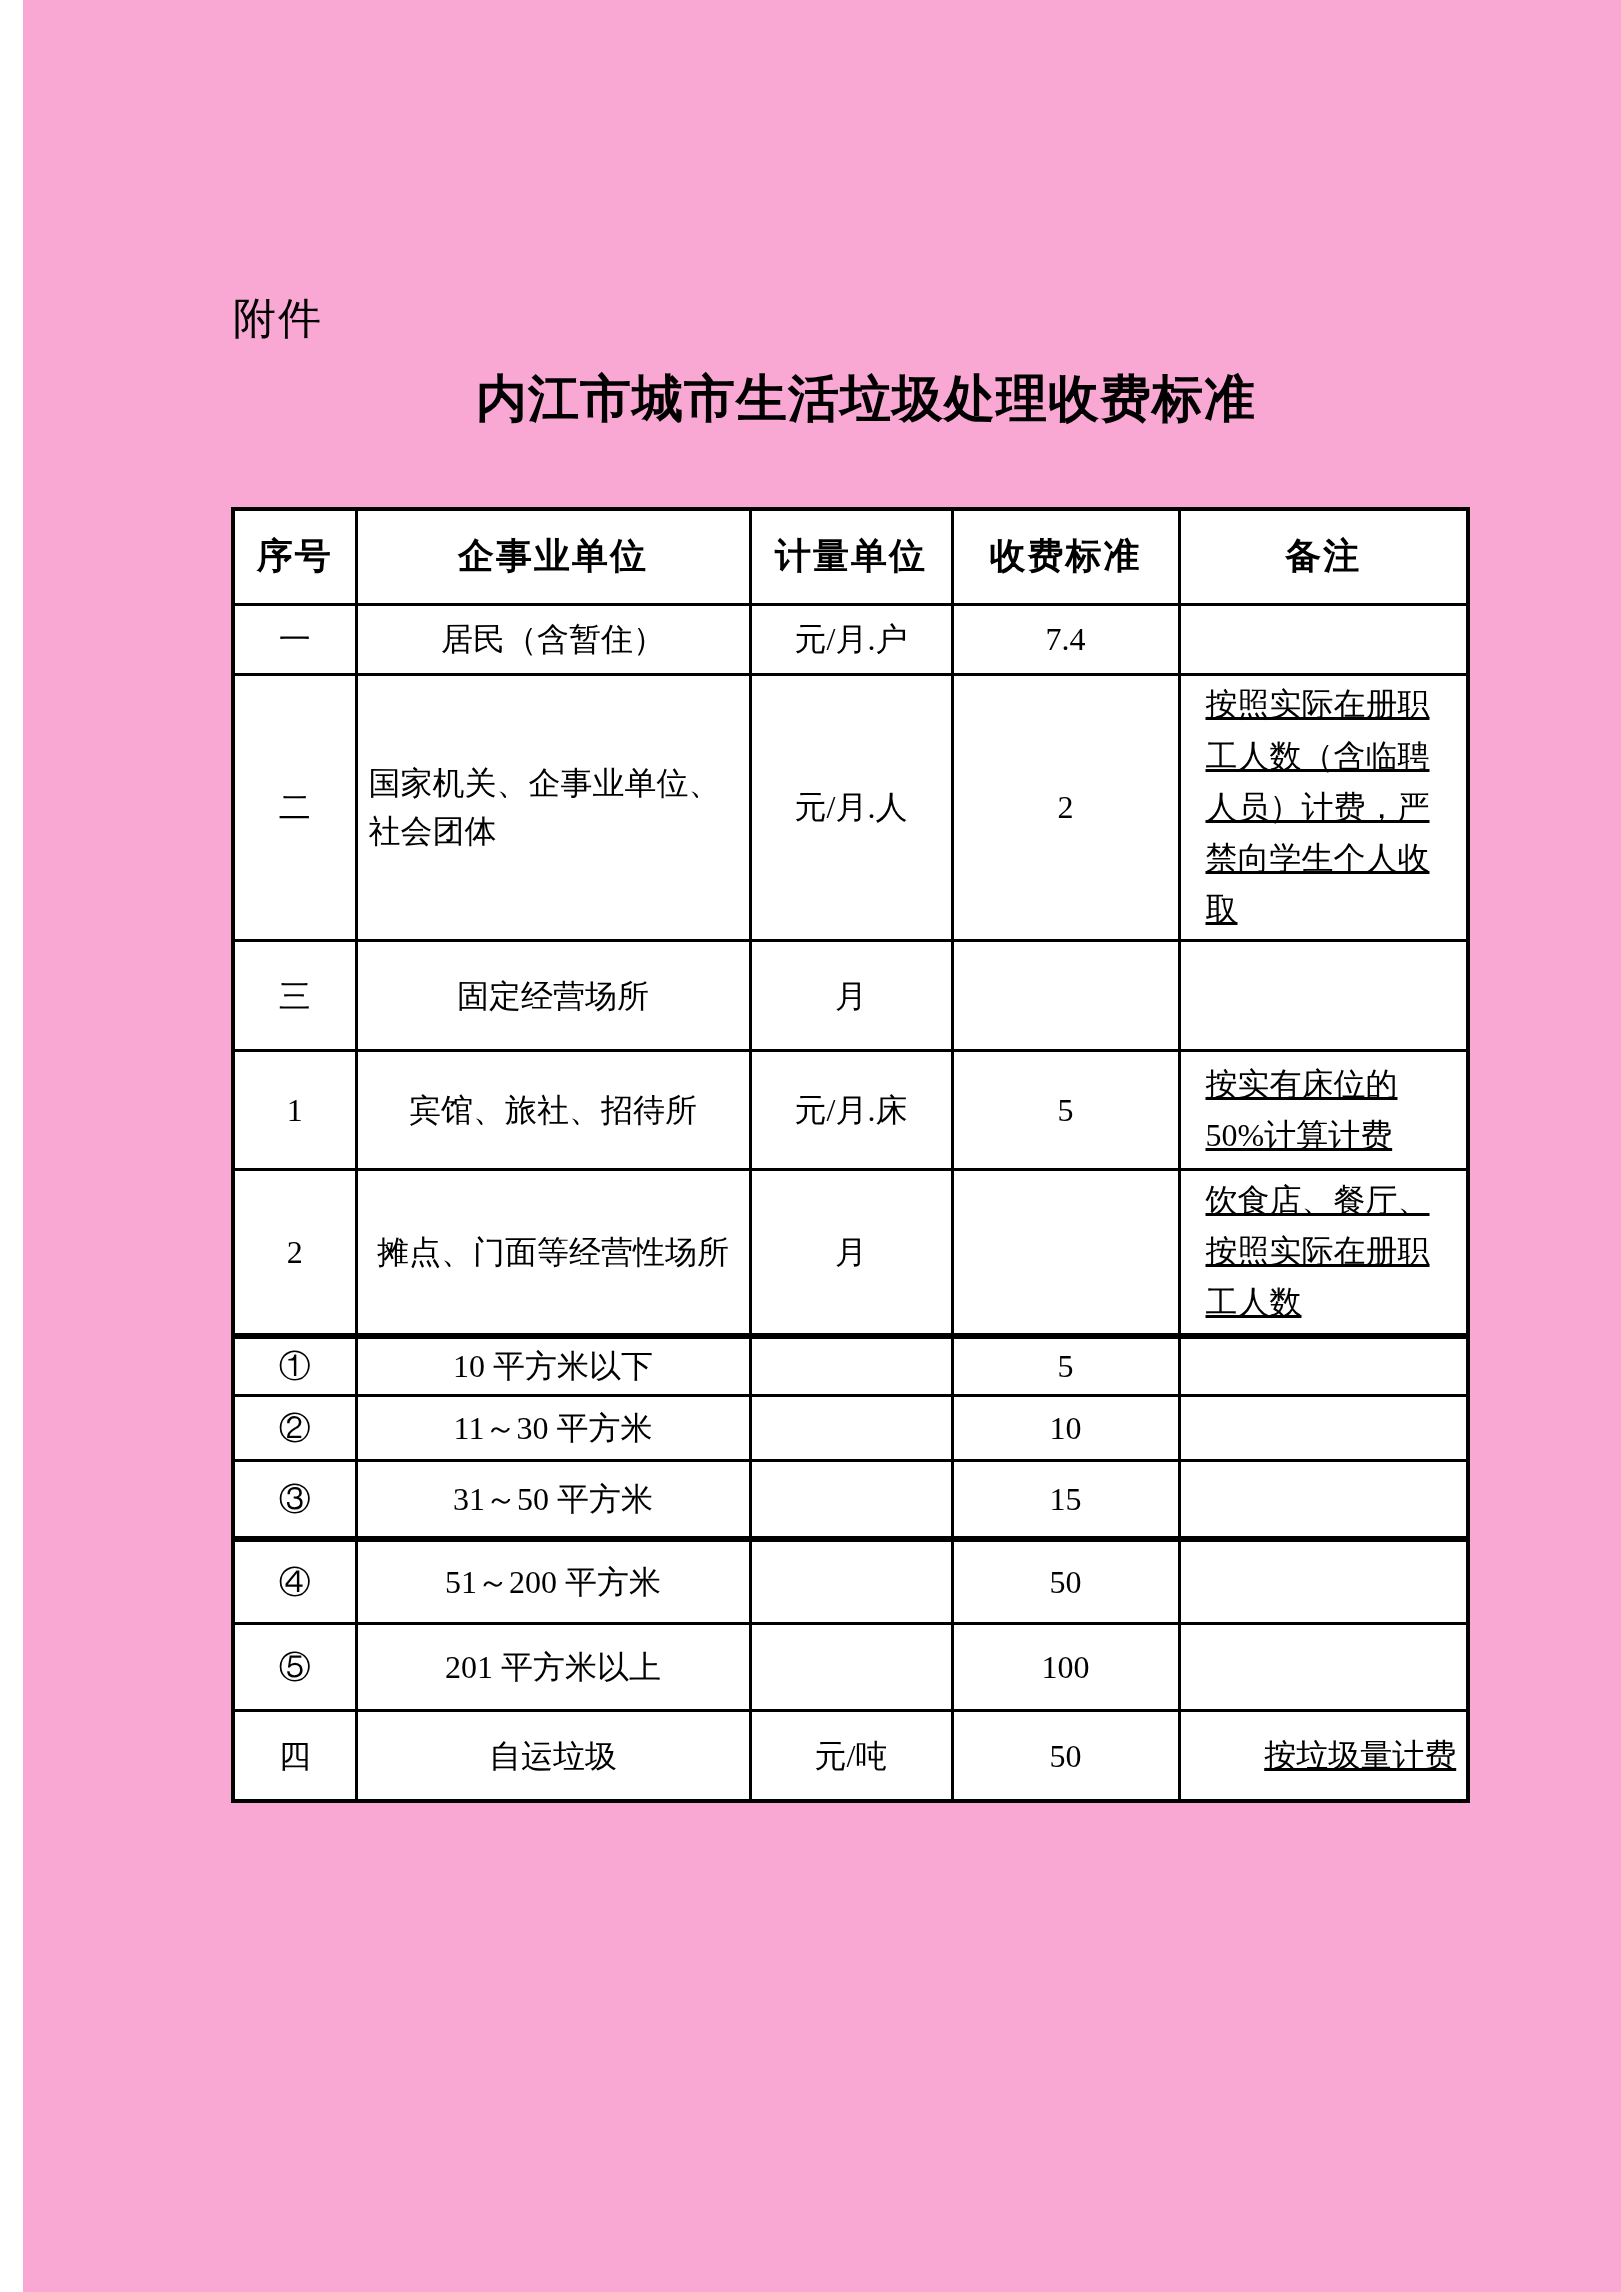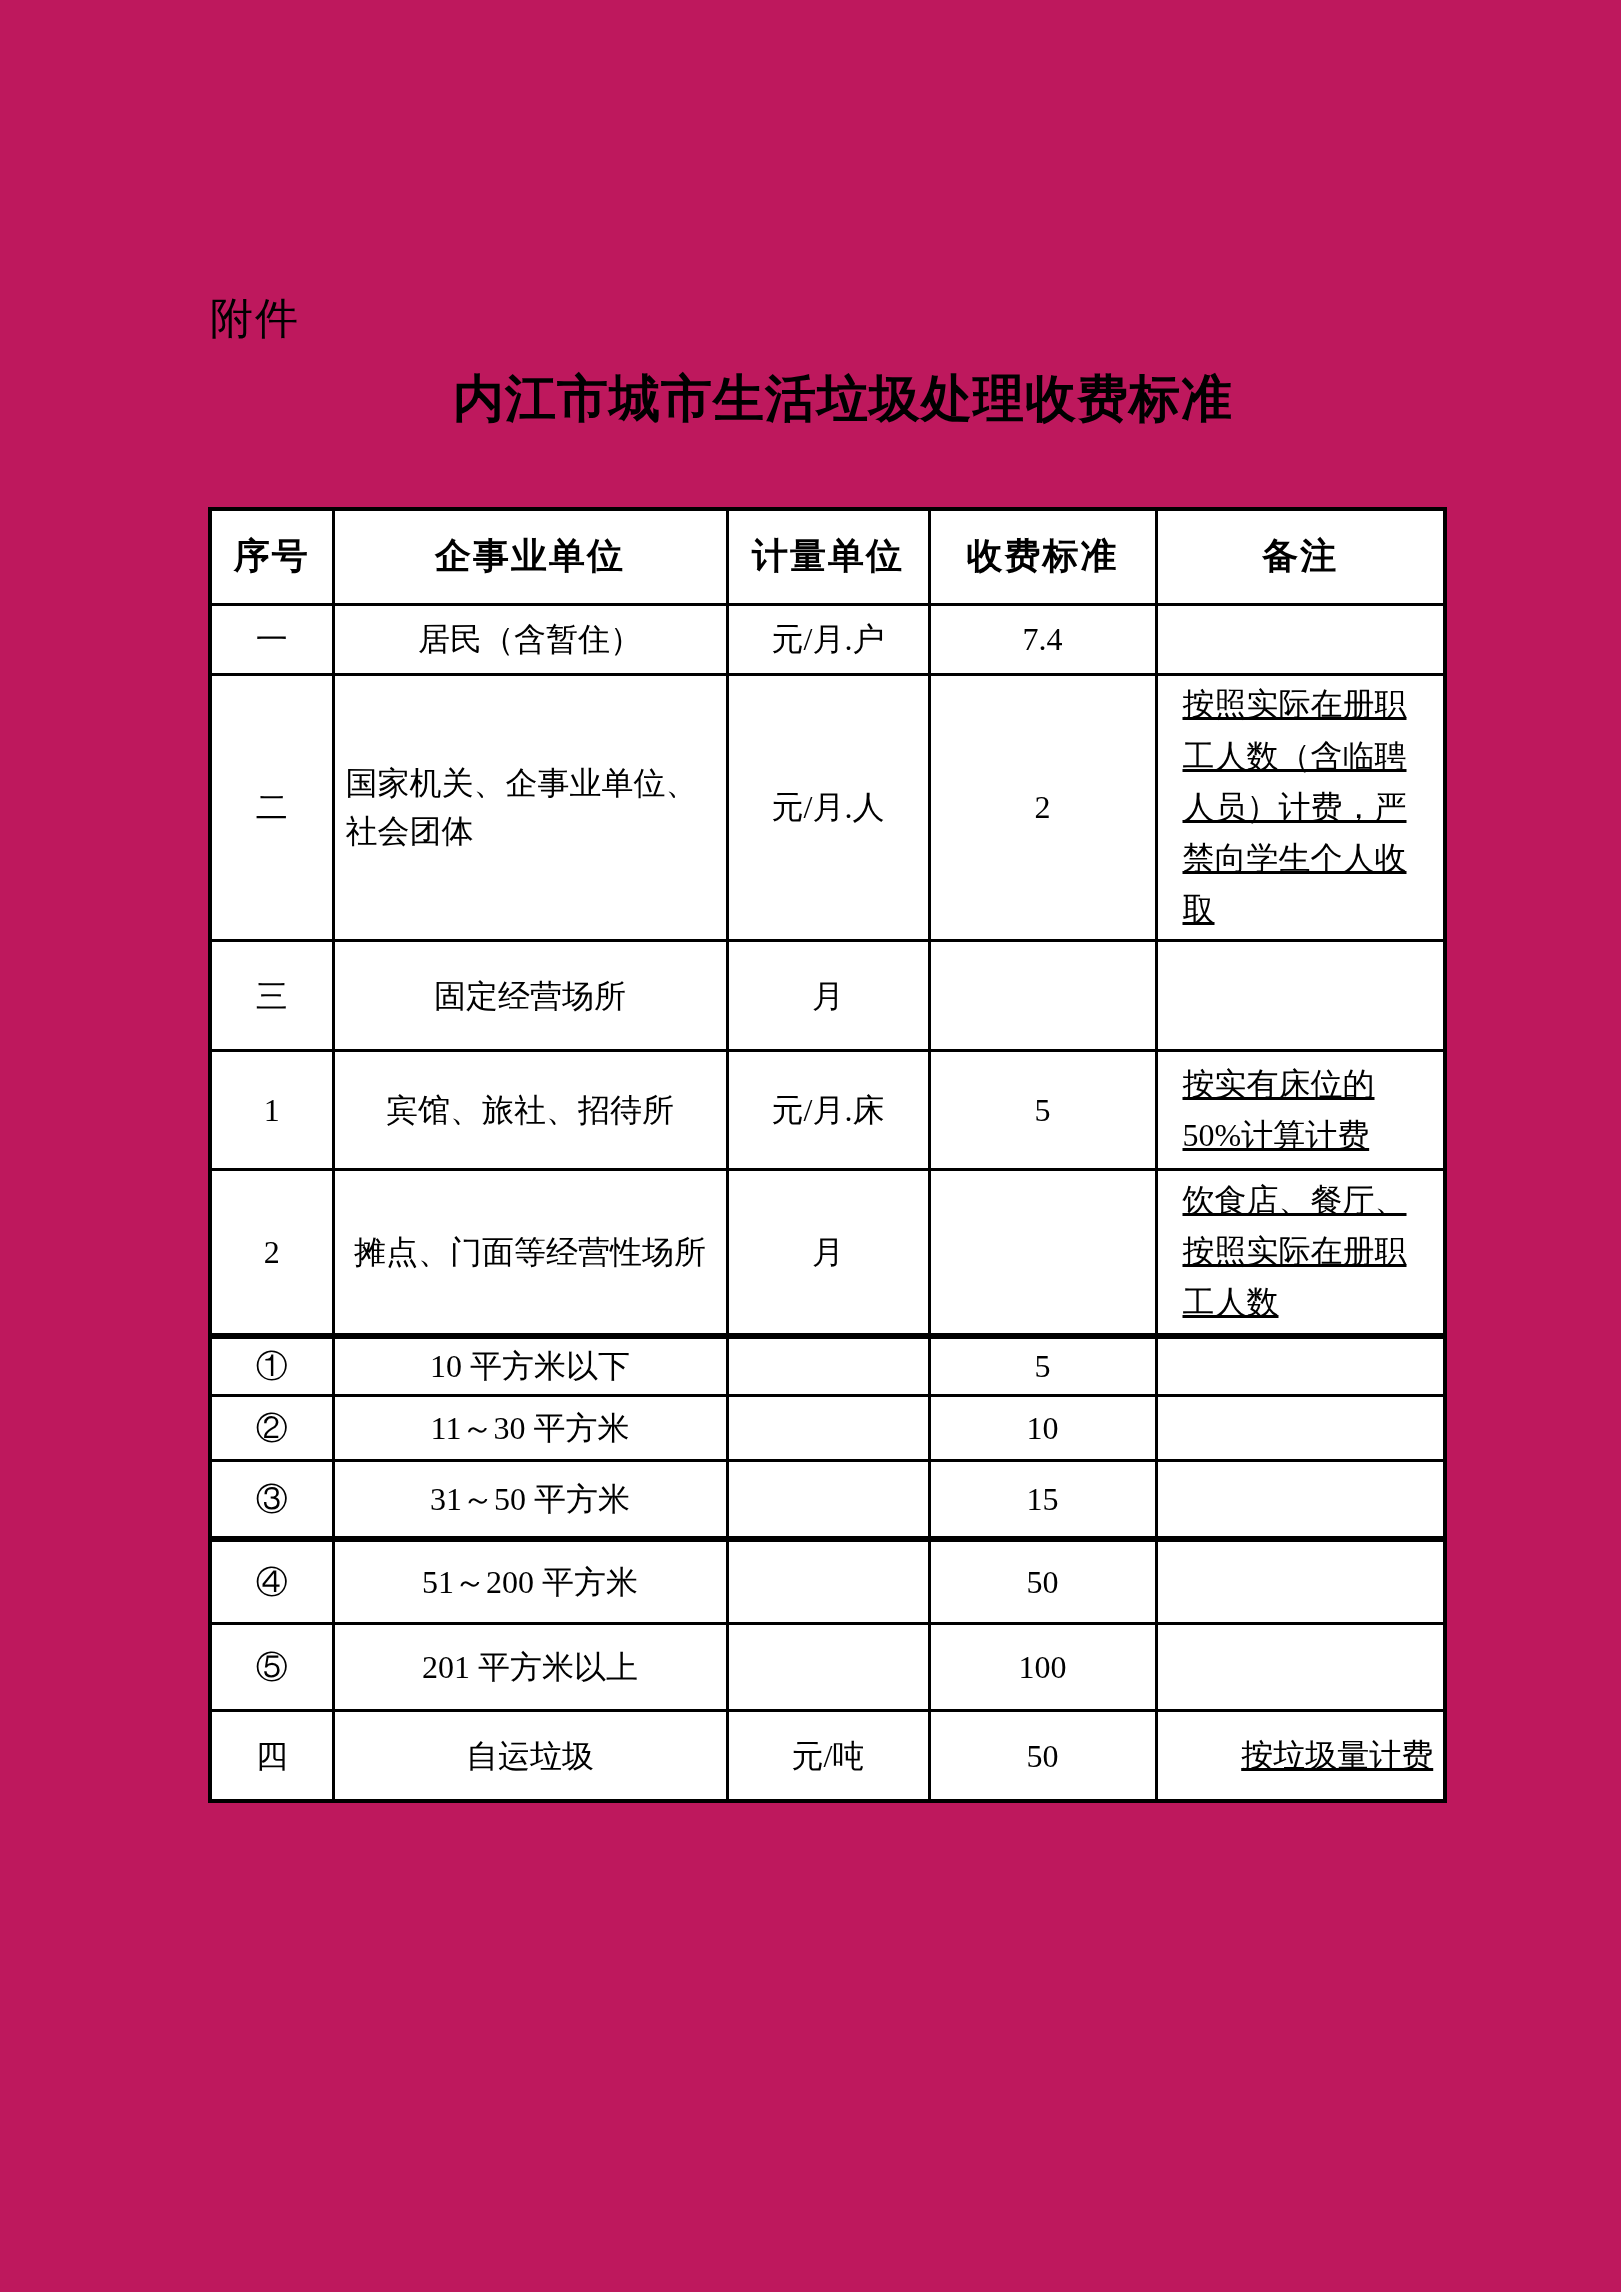--- a/index.html
+++ b/index.html
@@ -10,21 +10,22 @@
     width: 1621px;
     height: 2293px;
     position: relative;
     background: #ffffff;
     color: #000000;
     font-family: "Liberation Serif", serif;
   }
   .page {
     position: absolute;
     inset: 0;
-    background: #be185d;
+    background: #f9a8d4;
+    margin-left: 23px;
   }
   .attachment {
     position: absolute;
     left: 210px;
     top: 290px;
     font-size: 43px;
     font-family: "Liberation Sans", sans-serif;
     font-weight: 500;
     letter-spacing: 2px;
   }

